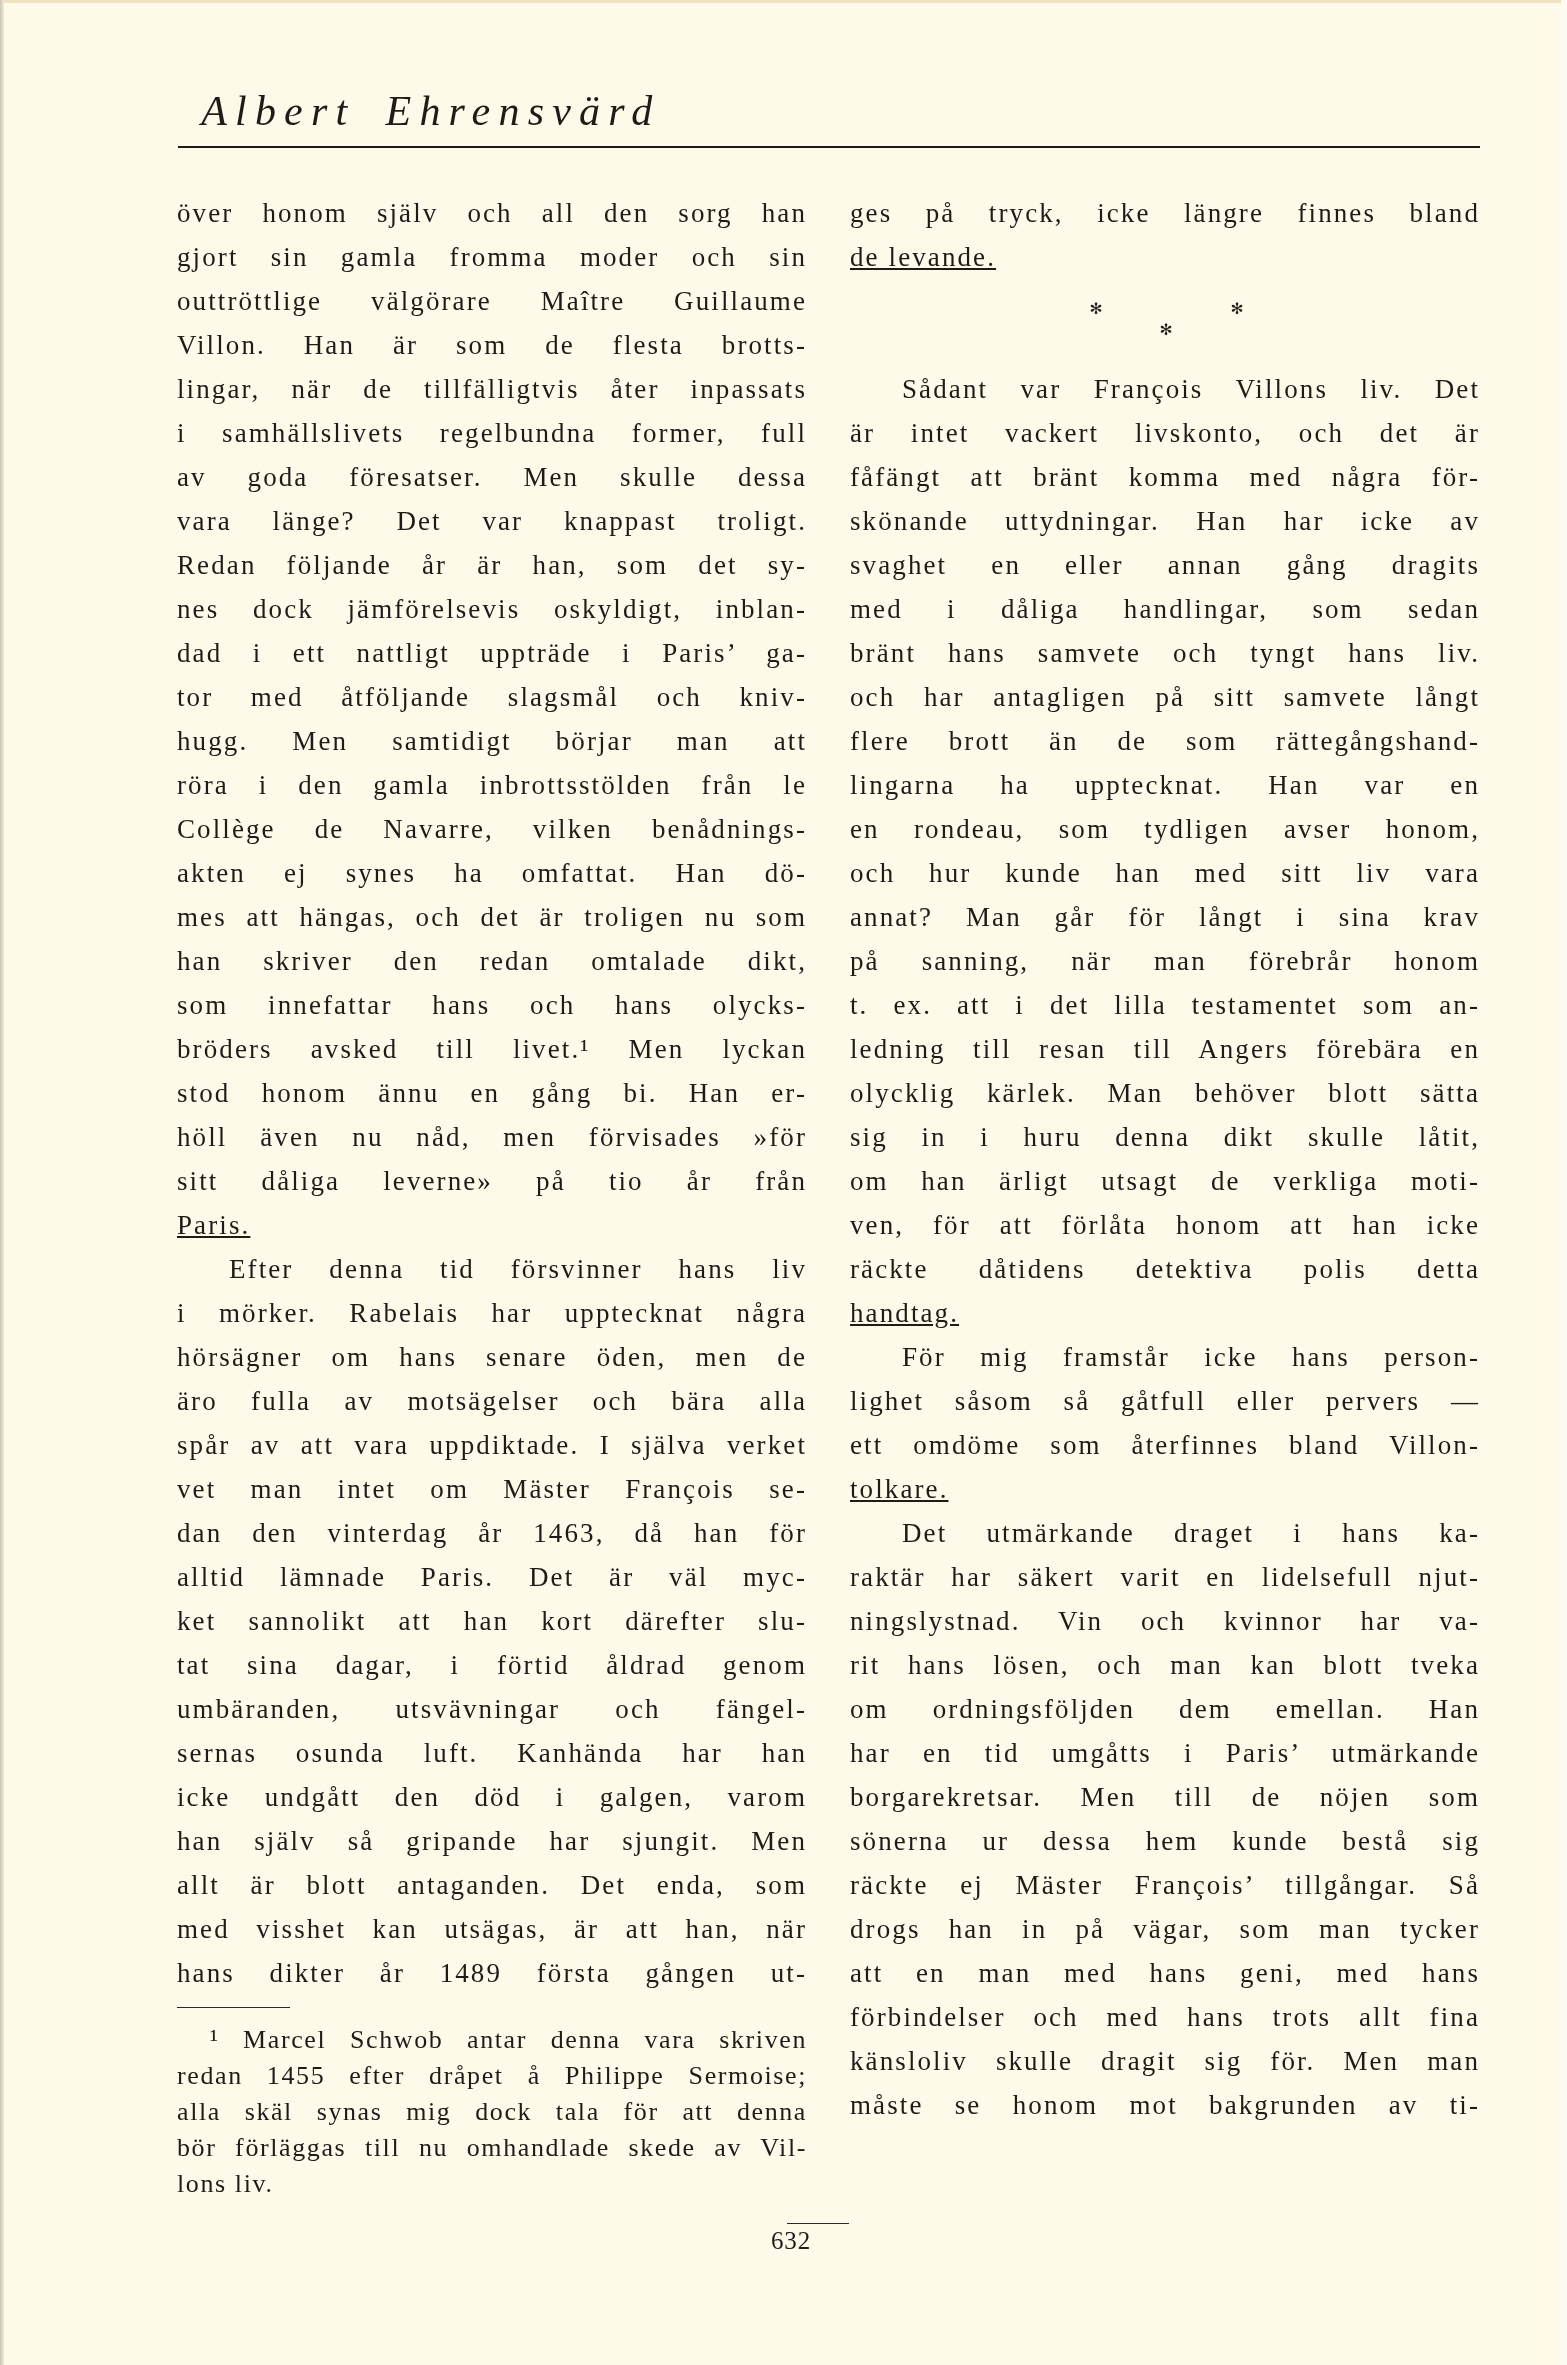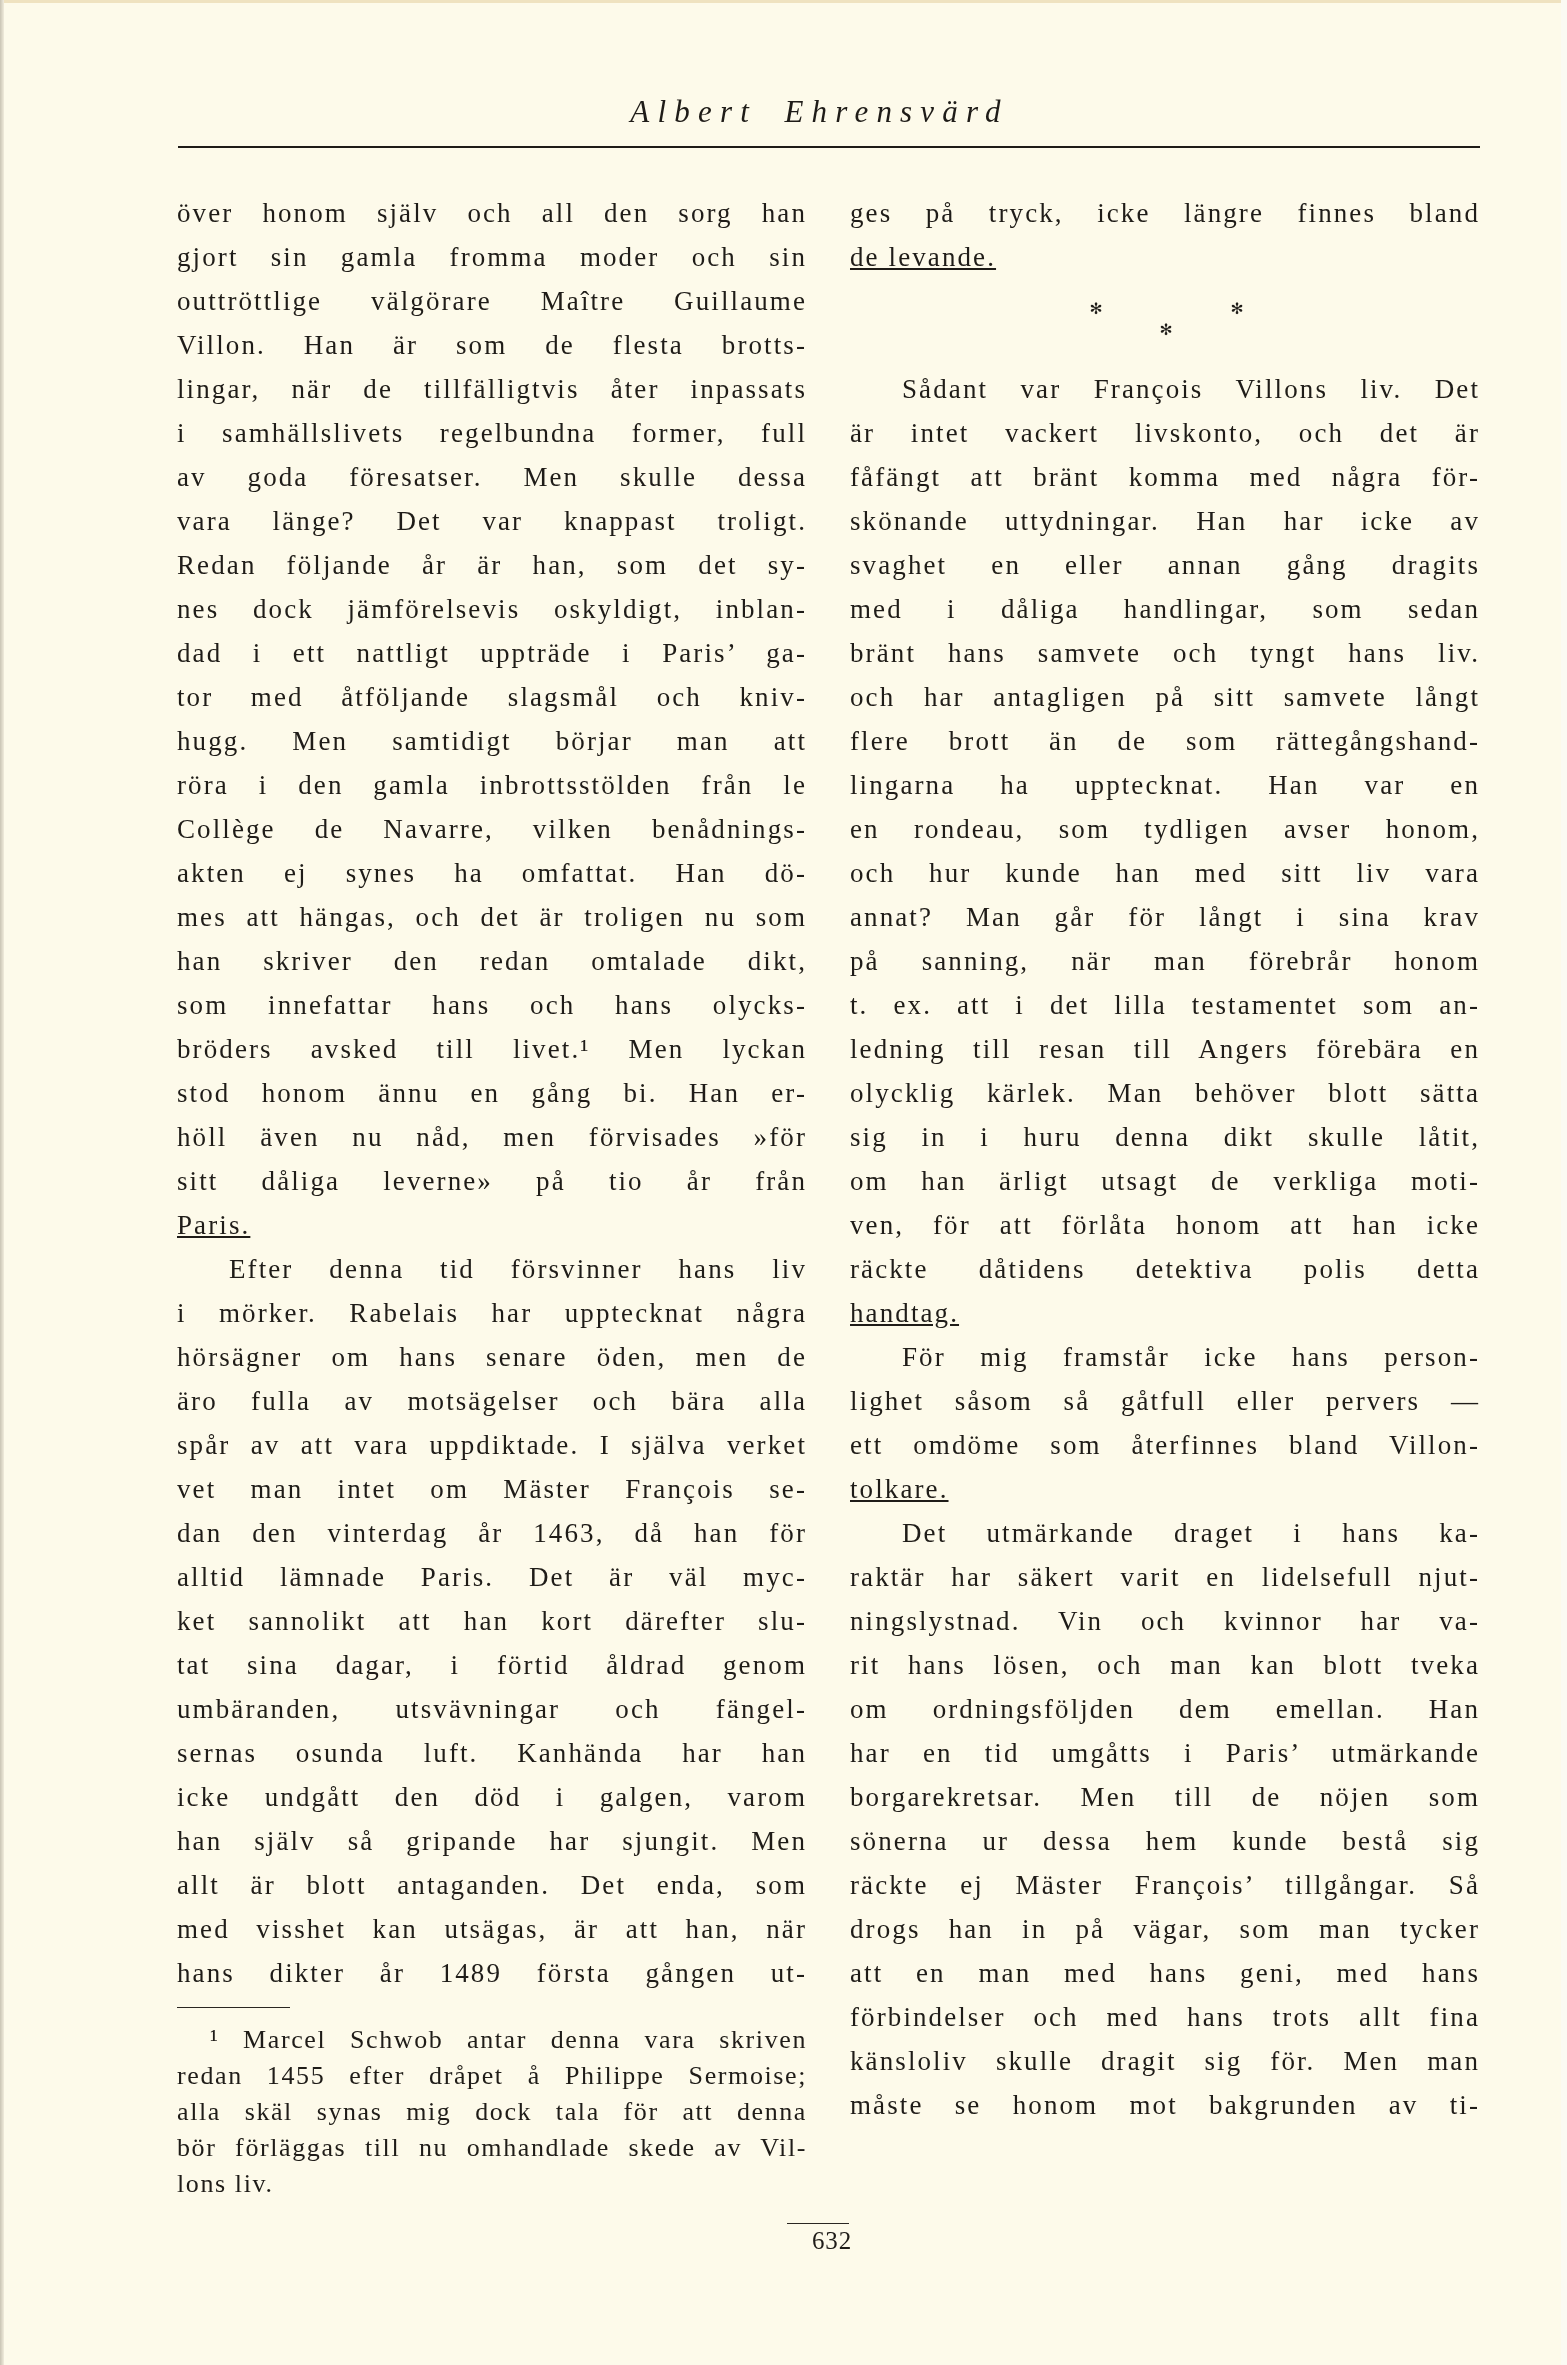--- a/index.html
+++ b/index.html
@@ -6,22 +6,22 @@
     body {
       width: 1568px; height: 2366px; position: relative; overflow: hidden;
       background: #fdfaea; color: #1f1c18;
       font-family: "Liberation Serif", serif;
     }
     .edge-left { position: absolute; left: 0; top: 0; width: 4.1px; height: 100%; background: linear-gradient(to right, #c9c4b4, #f1ecdc); }
     .edge-top { position: absolute; left: 0; top: 0; width: 100%; height: 3.3px; background: #efe2c0; }
     .edge-right { position: absolute; right: 0; top: 0; width: 7.4px; height: 100%; background: #fbfaf3; }
 
     .head {
-      position: absolute; left: 164px; width: 1303px; top: 87px; height: 49px;
-      line-height: 49px; font-size: 31px; font-style: italic; text-align: center;
+      position: absolute; left: 193px; width: 1303px; top: 87px; height: 49px;
+      line-height: 49px; font-size: 42px; font-style: italic; text-align: left;
       letter-spacing: 8.2px; word-spacing: 11.5px; padding-left: 8.2px; box-sizing: border-box;
     }
     .head-rule { position: absolute; left: 178px; top: 146px; width: 1302px; height: 1.6px; background: #1e1b17; }
 
     .col { position: absolute; top: 191px; width: 630px; }
     .col.left { left: 177px; }
     .col.right { left: 850px; }
     .ln {
       height: 44px; line-height: 44px; font-size: 27px; letter-spacing: 2.1px;
       text-align: justify; text-align-last: justify; overflow: hidden;
@@ -42,21 +42,21 @@
     .fn { position: absolute; left: 177px; top: 2022px; width: 630px; }
     .fl {
       height: 36px; line-height: 36px; font-size: 26px; letter-spacing: 1.6px;
       text-align: justify; text-align-last: justify; overflow: hidden;
     }
     .fl.ind { text-indent: 33px; }
     .fl.end { text-align: left; text-align-last: left; }
 
     .pn-rule { position: absolute; left: 787px; top: 2223px; width: 62px; height: 1.2px; background: #2a2622; }
     .pn {
-      position: absolute; left: 791px; width: 82px; top: 2224px; height: 33px;
+      position: absolute; left: 750px; width: 82px; top: 2224px; height: 33px;
       line-height: 33px; font-size: 25px; text-align: center; letter-spacing: 0.8px;
     }
   </style>
 </head>
 <body>
 
 <div class="edge-top"></div>
 <div class="edge-left"></div>
 <div class="edge-right"></div>
 

